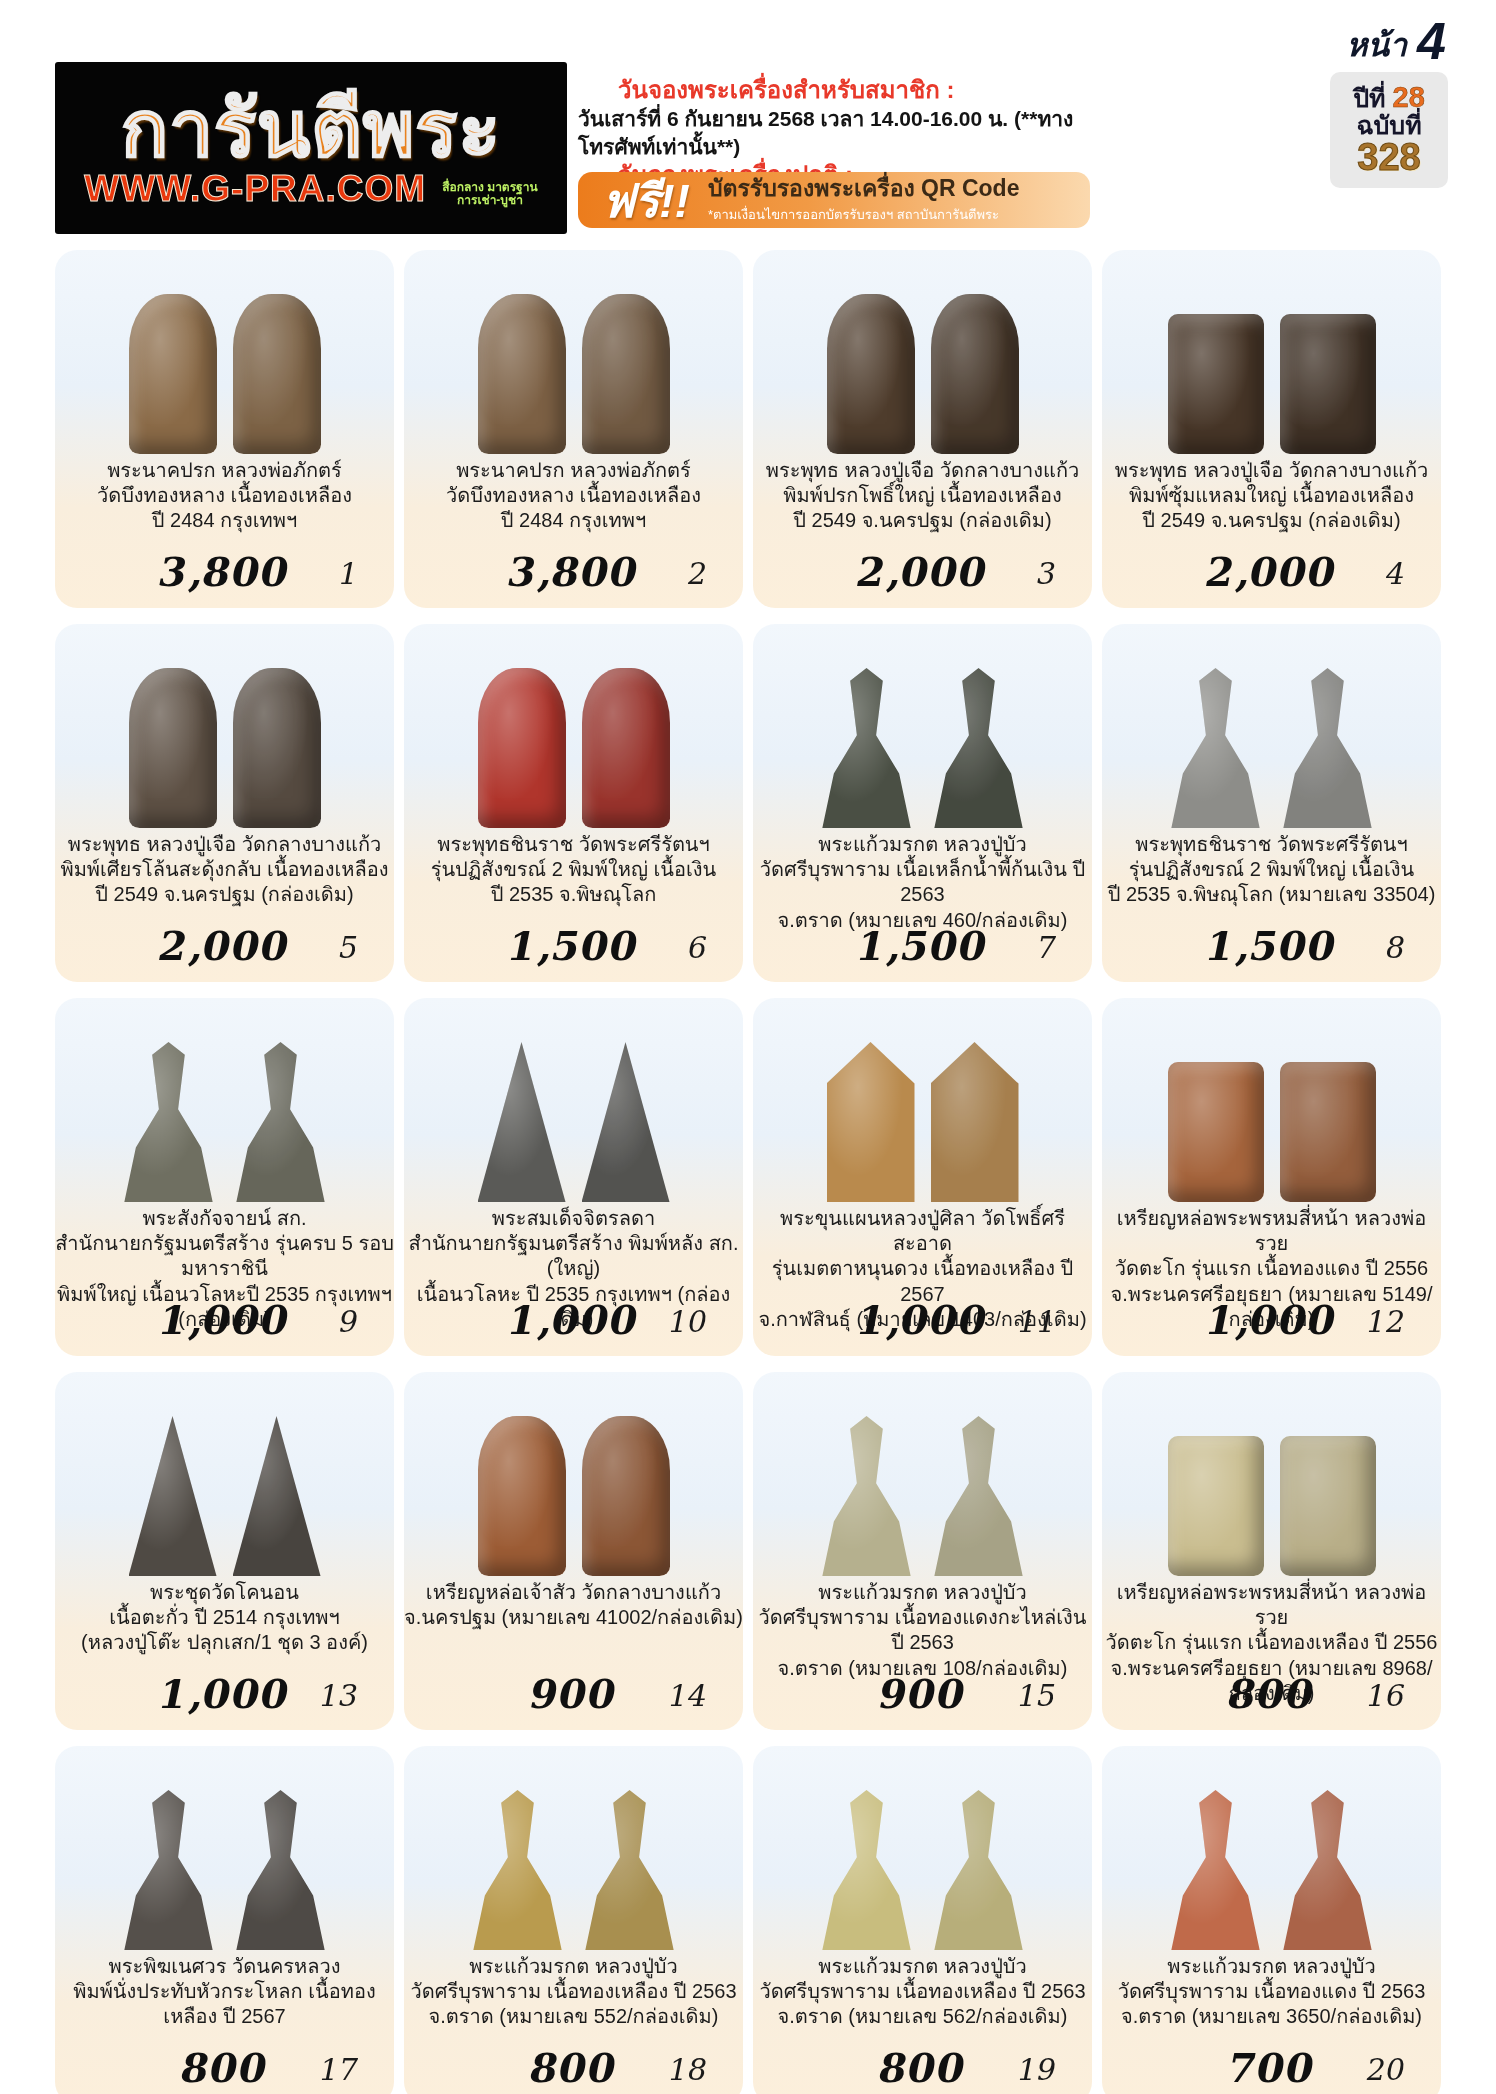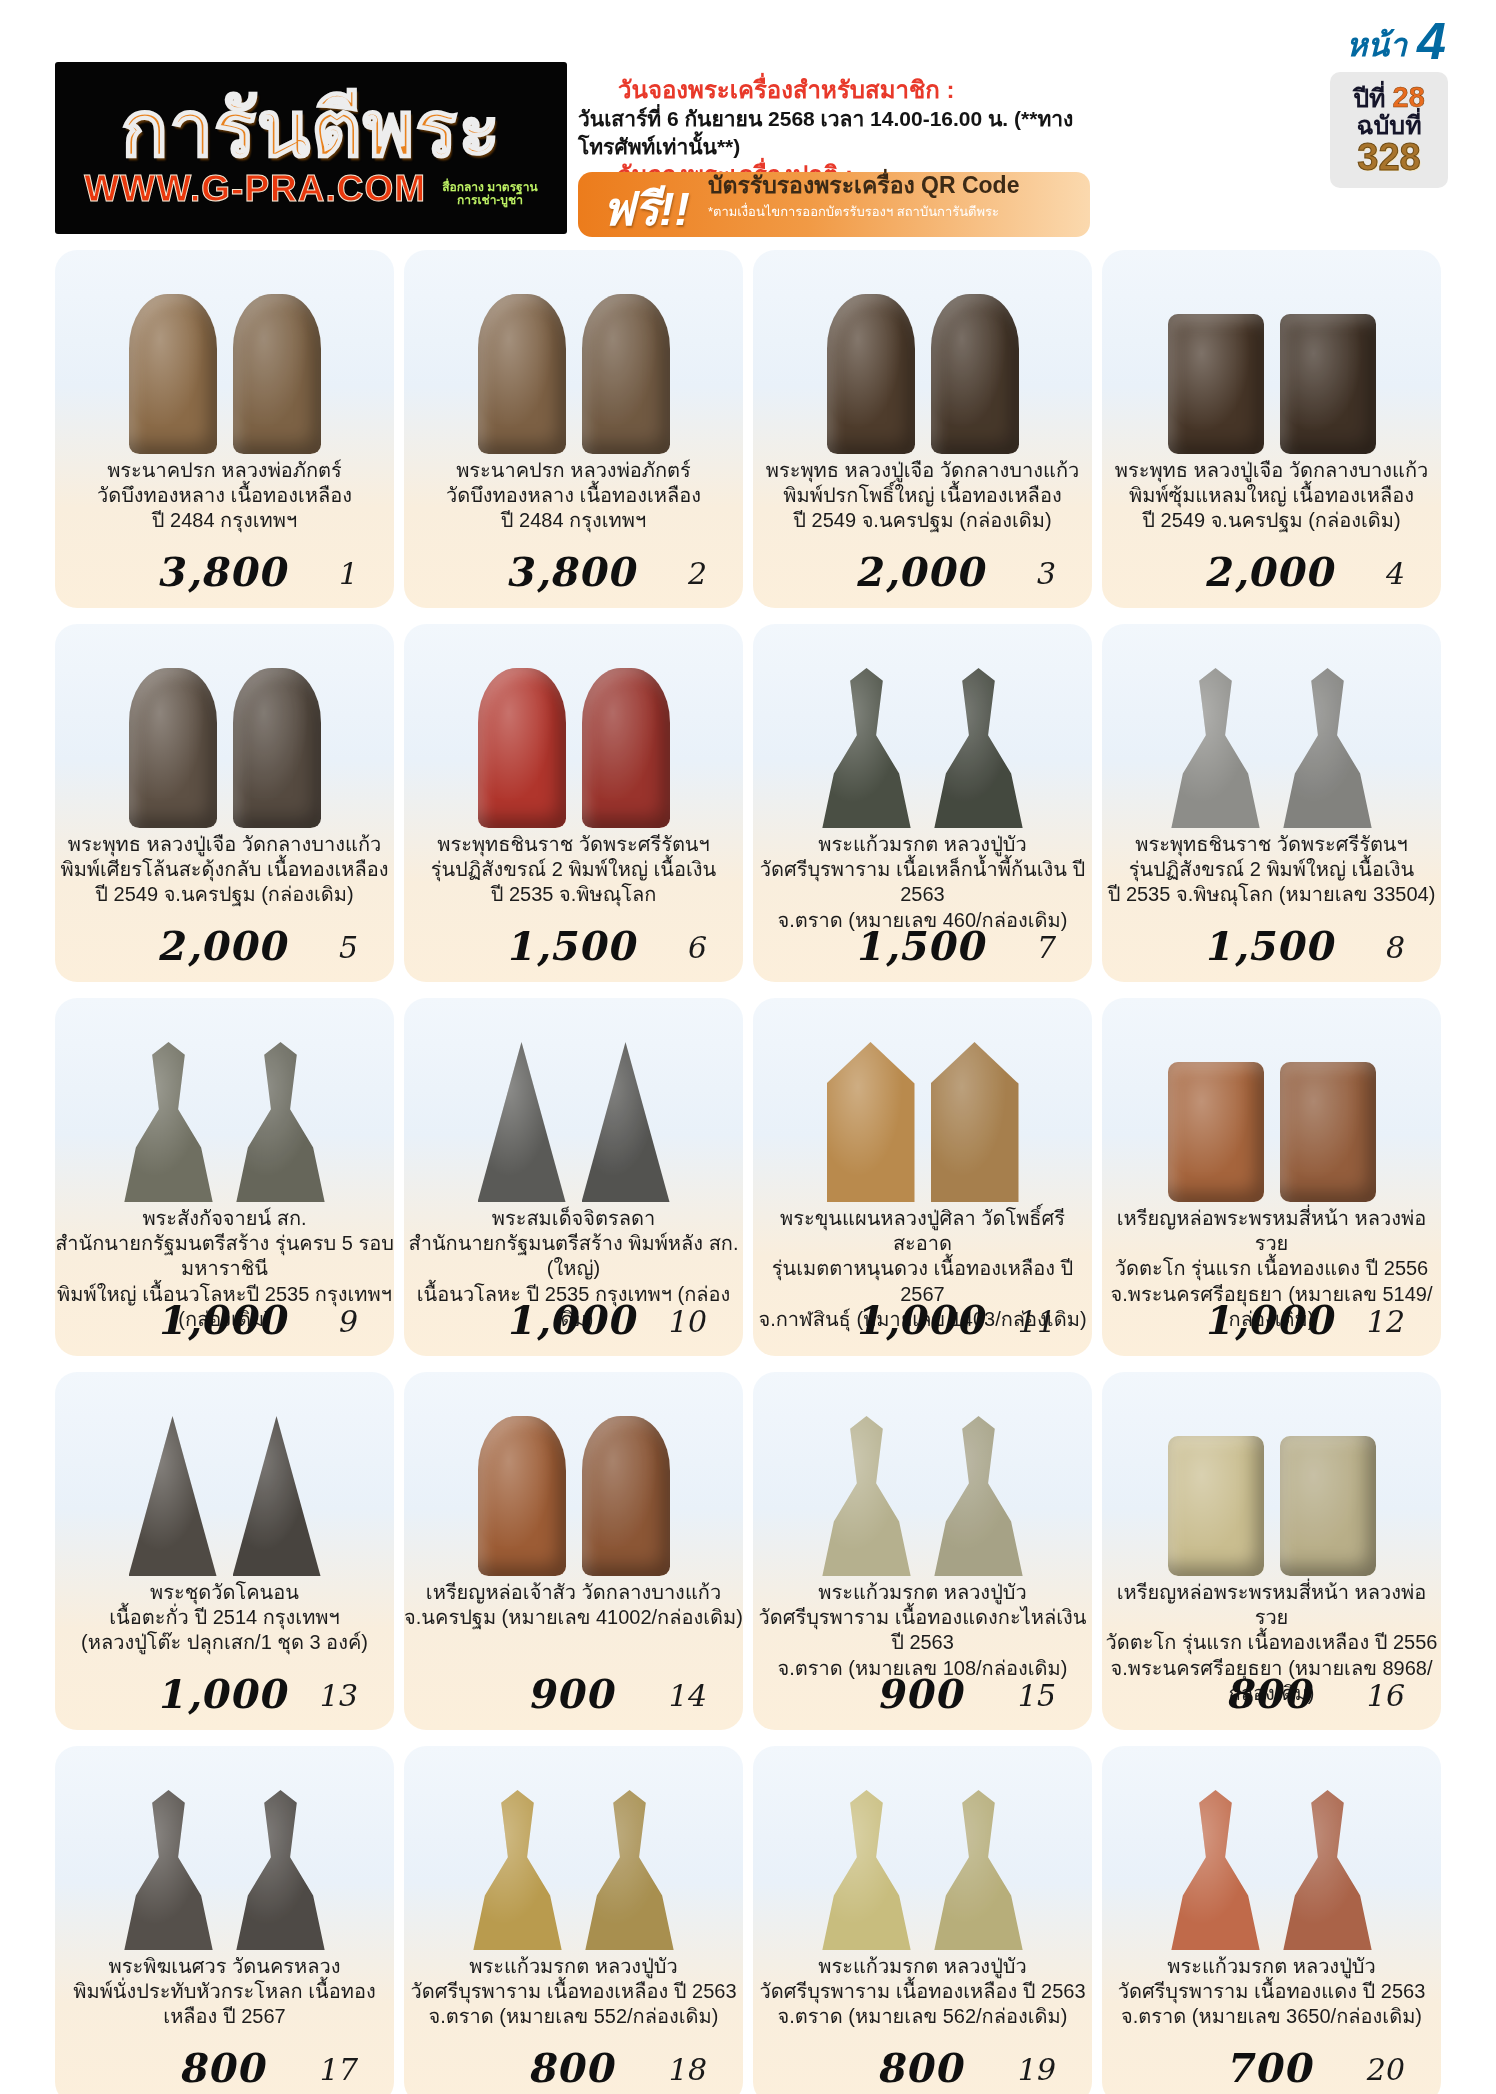--- a/index.html
+++ b/index.html
@@ -18,33 +18,33 @@
     letter-spacing:1px; line-height:1; }
   .logo-tag { display:flex; flex-direction:column; align-items:center; line-height:1.05; }
   .logo-tag span { color:#bef264; font-size:12px; font-weight:700; }
 
   
   .schedule { position:absolute; left:578px; top:76px; width:560px; }
   .sched-label { color:#e8392a; font-weight:700; font-size:24px; line-height:1.2;margin-left:40px; }
   .sched-value { color:#141414; font-weight:700; font-size:21px; line-height:1.35; }
 
   
-  .promo { position:absolute; left:578px; top:172px; width:512px; height:65px;
+  .promo { position:absolute; left:578px; top:172px; width:512px; height:56px;
     border-radius:14px; background:linear-gradient(90deg,#ec7c1c 0%,#f0933c 35%,#f8c astraea 70%);
     background:linear-gradient(90deg,#ec7c1c 0%,#f19a45 45%,#fbd9ae 100%);
-    display:flex; align-items:flex-start; padding:0 16px 0 24px; }
+    display:flex; align-items:center; padding:0 16px 0 24px; }
   .promo-free { color:#ffffff; font-size:46px; font-weight:800; font-style:italic;
     text-shadow:1px 2px 2px rgba(120,60,0,.5); margin-right:18px; white-space:nowrap; }
   .promo-right { display:flex; flex-direction:column; justify-content:center; }
   .promo-title { color:#3c2a16; font-size:23px; font-weight:700; line-height:1.15; }
   .promo-note { color:#ffffff; font-size:13px; font-weight:400; margin-top:3px; }
 
   
   .page-no { position:absolute; right:50px; top:18px; display:flex; align-items:flex-end; gap:10px;
-    font-style:italic; font-weight:700; color:#0369a1; }
+    font-style:italic; font-weight:700; color:#0f172a; }
   .page-no .lbl { font-size:32px; line-height:1; padding-bottom:4px; }
   .page-no .num { font-size:52px; line-height:.9; }
   .issue-box { position:absolute; right:48px; top:72px; width:118px; height:116px;
     background:#e9e9e9; border-radius:10px; display:flex; flex-direction:column;
     align-items:center; justify-content:center; line-height:1.05; }
   .issue-box .yr { font-size:25px; font-weight:700; color:#15152a; }
   .issue-box .yr b { color:#e86c1f; font-size:29px;margin-top:12px; -webkit-text-stroke:.5px #7a3c07; }
   .issue-box .il { font-size:25px; font-weight:700; color:#15152a; }
   .issue-box .iv { font-size:38px; font-weight:800; color:#a8742c;
     -webkit-text-stroke:1px #6d4a14; text-shadow:1px 1px 0 #f6e3b0; }

